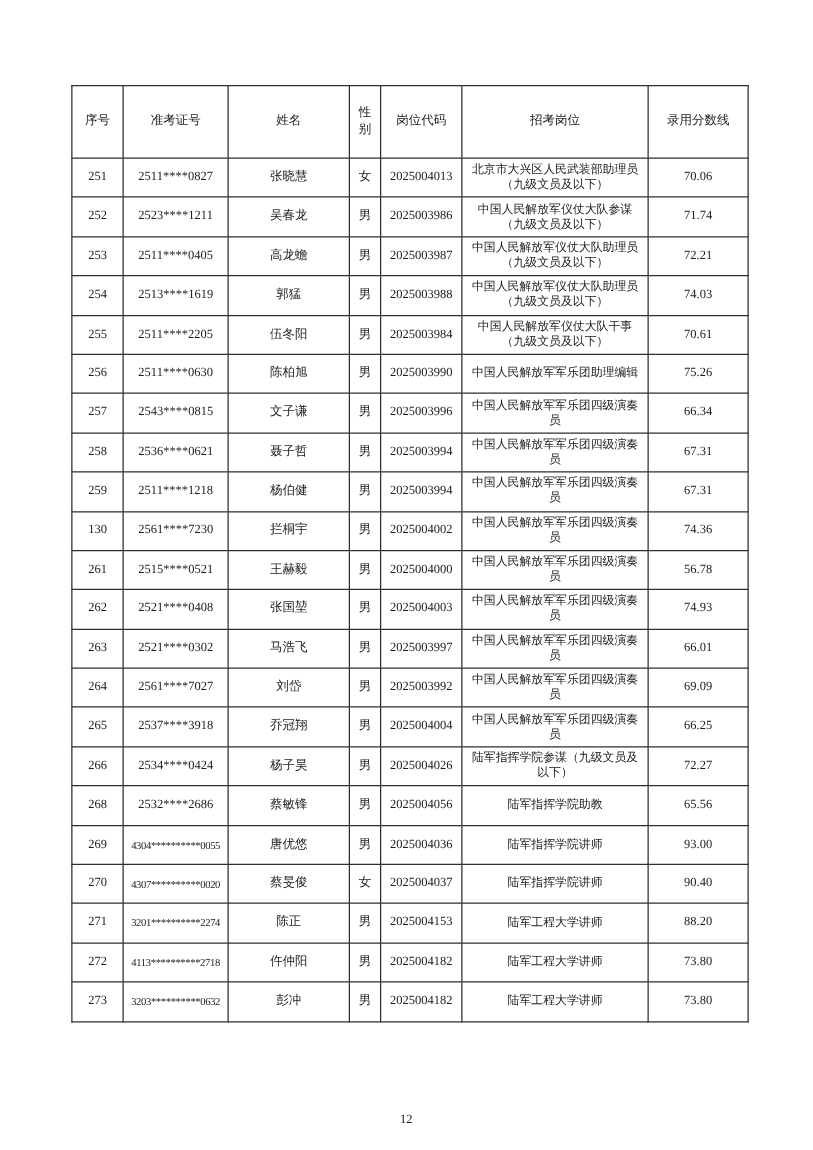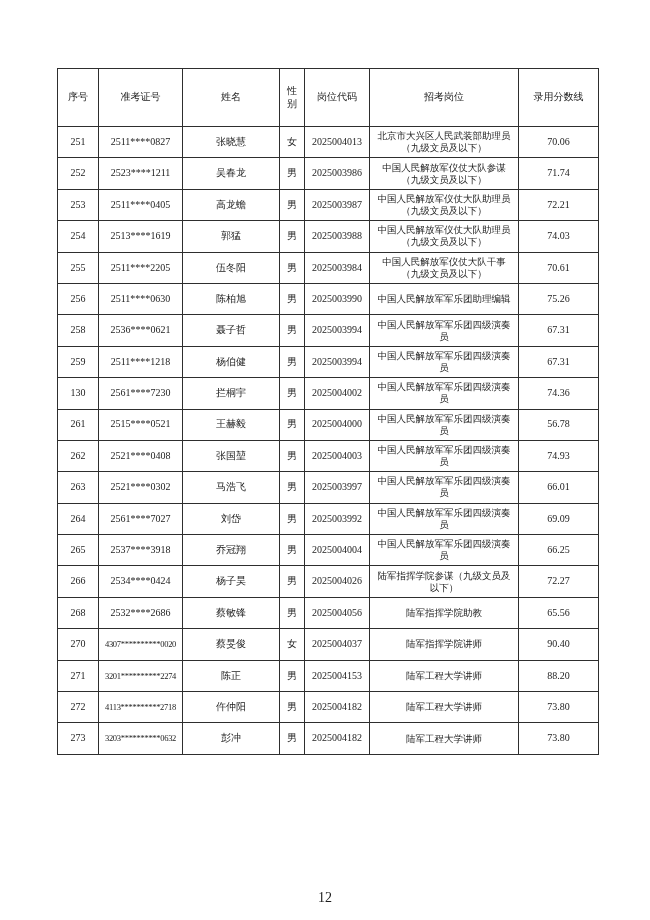--- a/index.html
+++ b/index.html
@@ -54,21 +54,21 @@
     font-size: 8.5px;
     letter-spacing: -0.3px;
     white-space: nowrap;
   }
   .pageno {
     position: absolute;
     left: 0;
     right: 0;
     top: 890px;
     text-align: center;
-    font-size: 14px;
+    font-size: 10px;
     color: #1c1c1c;
   }
 </style>
 </head>
 <body>
 
 <div class="sheet">
 
   <table class="score-table">
     <colgroup>
@@ -140,20 +140,29 @@
         <tr>
           <td>256</td>
           <td>2511****0630</td>
           <td>陈柏旭</td>
           <td>男</td>
           <td>2025003990</td>
           <td class="pos">中国人民解放军军乐团助理编辑</td>
           <td>75.26</td>
         </tr>
         <tr>
+          <td>257</td>
+          <td>2543****0815</td>
+          <td>文子谦</td>
+          <td>男</td>
+          <td>2025003996</td>
+          <td class="pos">中国人民解放军军乐团四级演奏员</td>
+          <td>66.34</td>
+        </tr>
+        <tr>
           <td>258</td>
           <td>2536****0621</td>
           <td>聂子哲</td>
           <td>男</td>
           <td>2025003994</td>
           <td class="pos">中国人民解放军军乐团四级演奏员</td>
           <td>67.31</td>
         </tr>
         <tr>
           <td>259</td>
@@ -228,20 +237,29 @@
           <td>72.27</td>
         </tr>
         <tr>
           <td>268</td>
           <td>2532****2686</td>
           <td>蔡敏锋</td>
           <td>男</td>
           <td>2025004056</td>
           <td class="pos">陆军指挥学院助教</td>
           <td>65.56</td>
+        </tr>
+        <tr>
+          <td>269</td>
+          <td class="long">4304**********0055</td>
+          <td>唐优悠</td>
+          <td>男</td>
+          <td>2025004036</td>
+          <td class="pos">陆军指挥学院讲师</td>
+          <td>93.00</td>
         </tr>
         <tr>
           <td>270</td>
           <td class="long">4307**********0020</td>
           <td>蔡旻俊</td>
           <td>女</td>
           <td>2025004037</td>
           <td class="pos">陆军指挥学院讲师</td>
           <td>90.40</td>
         </tr>

